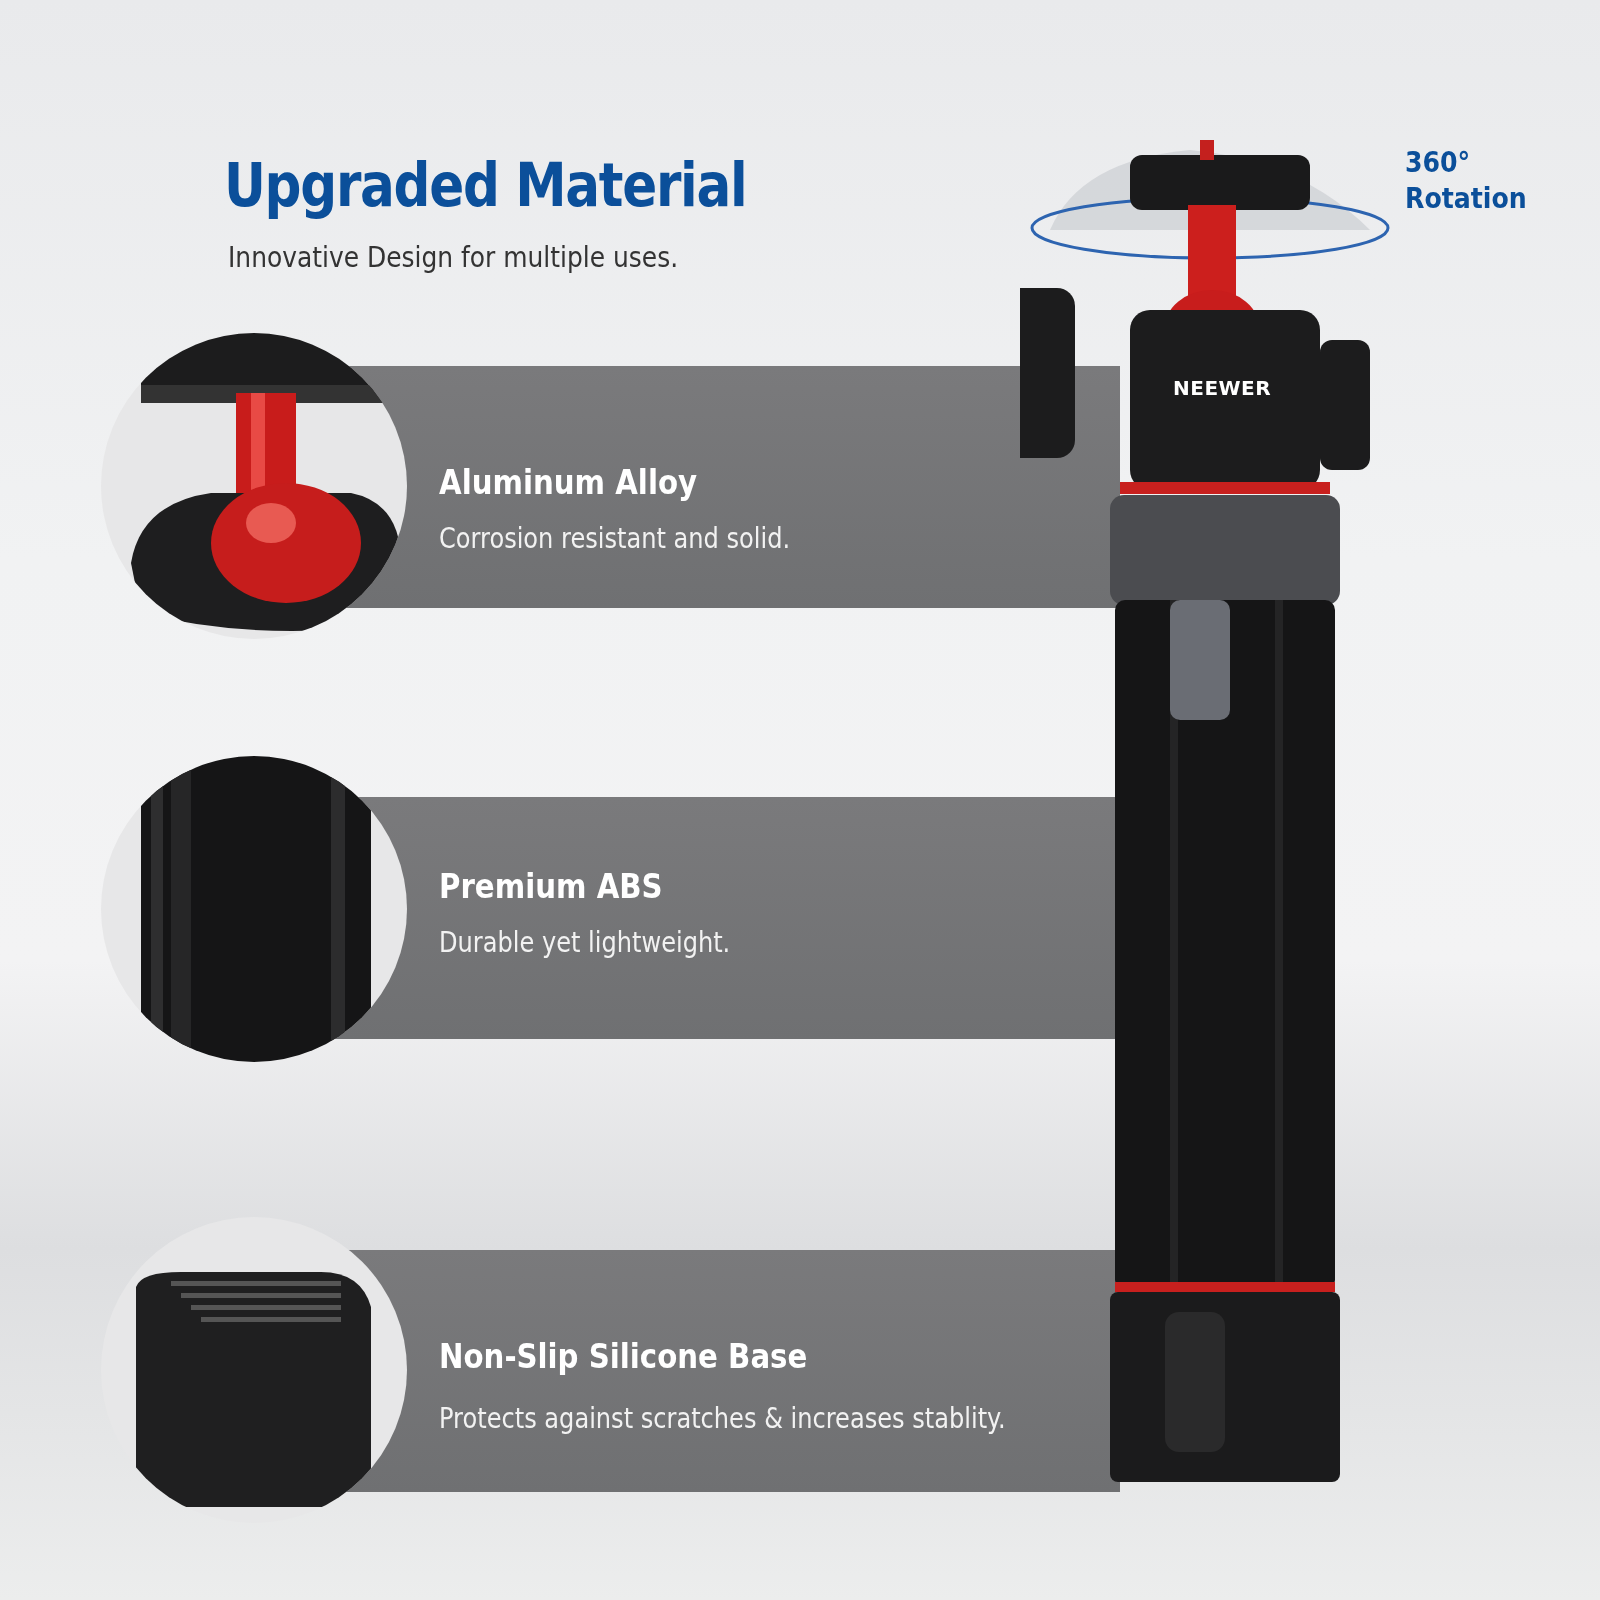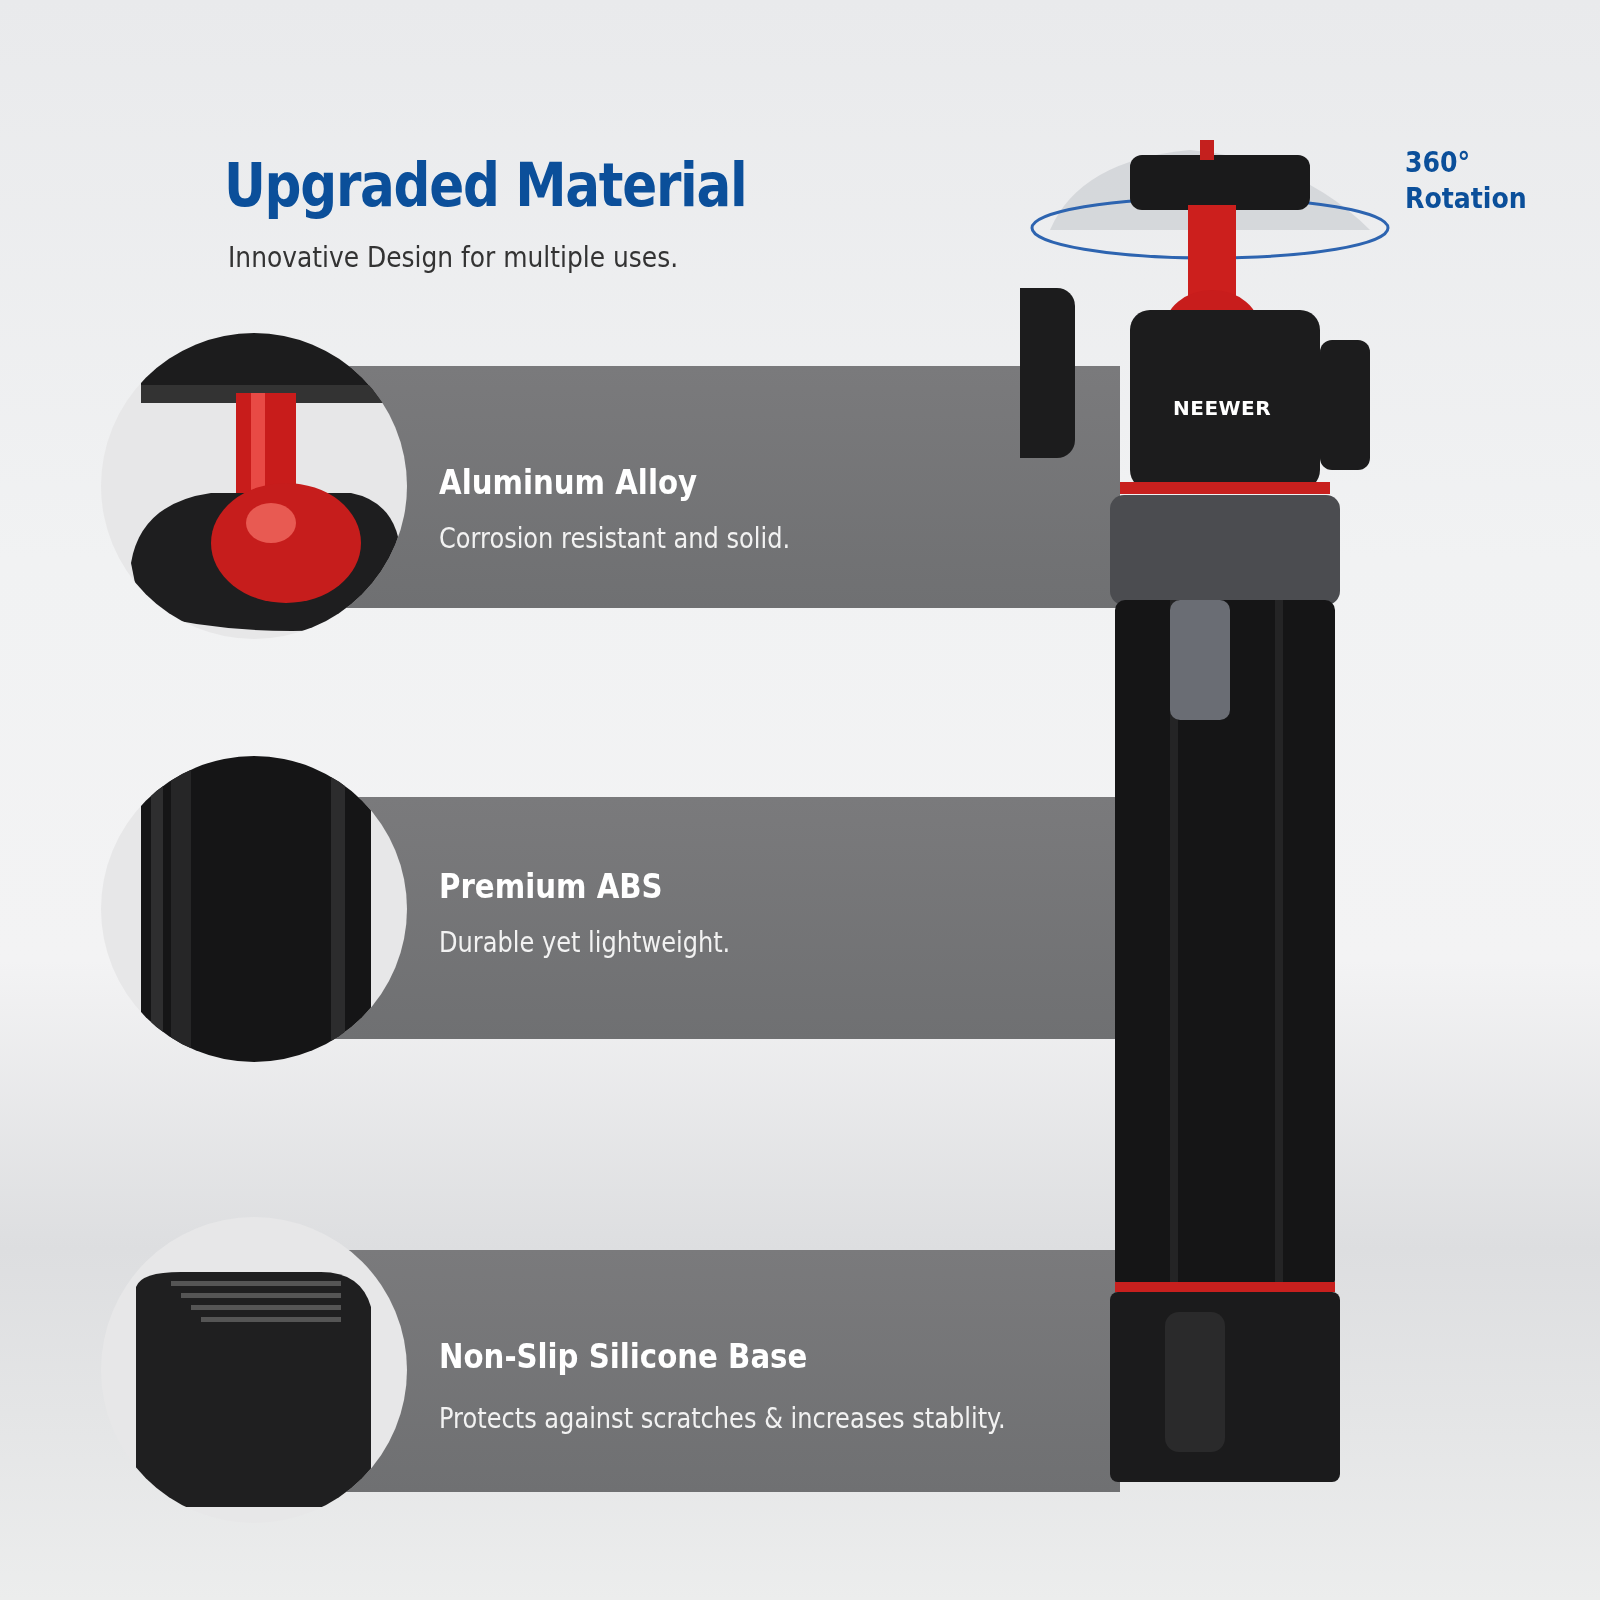--- a/index.html
+++ b/index.html
@@ -14,21 +14,21 @@
   .band{position:absolute;left:250px;width:870px;height:242px;background:linear-gradient(180deg,#7a7a7c,#6f7072);}
   .band1{top:366px;}
   .band2{top:797px;}
   .band3{top:1250px;}
   .circle{position:absolute;left:101px;width:306px;height:306px;border-radius:50%;background:#e7e7e8;overflow:hidden;}
   .c1{top:333px;} .c2{top:756px;} .c3{top:1217px;}
   .ftitle{position:absolute;left:439px;font-family:"DejaVu Sans",sans-serif;font-weight:bold;font-size:34px;color:#fff;transform:scaleX(0.86);transform-origin:left top;}
   .fdesc{position:absolute;left:439px;font-family:"DejaVu Sans",sans-serif;font-size:28px;color:#f2f2f2;transform:scaleX(0.86);transform-origin:left top;}
   .rot{position:absolute;left:1405px;top:145px;font-family:"DejaVu Sans",sans-serif;font-weight:bold;font-size:28px;color:#0b4f9a;line-height:36px;transform:scaleX(0.9);transform-origin:left top;}
   .tripod{position:absolute;left:1020px;top:140px;width:400px;height:1460px;}
-  .brand{position:absolute;left:1173px;top:396px;font-family:"DejaVu Sans",sans-serif;font-weight:bold;font-size:20px;color:#fff;letter-spacing:0.5px;}
+  .brand{position:absolute;left:1173px;top:376px;font-family:"DejaVu Sans",sans-serif;font-weight:bold;font-size:20px;color:#fff;letter-spacing:0.5px;}
 </style>
 </head>
 <body>
 
 <div class="title">Upgraded Material</div>
 <div class="subtitle">Innovative Design for multiple uses.</div>
 
 <div class="band band1"></div>
 <div class="band band2"></div>
 <div class="band band3"></div>

